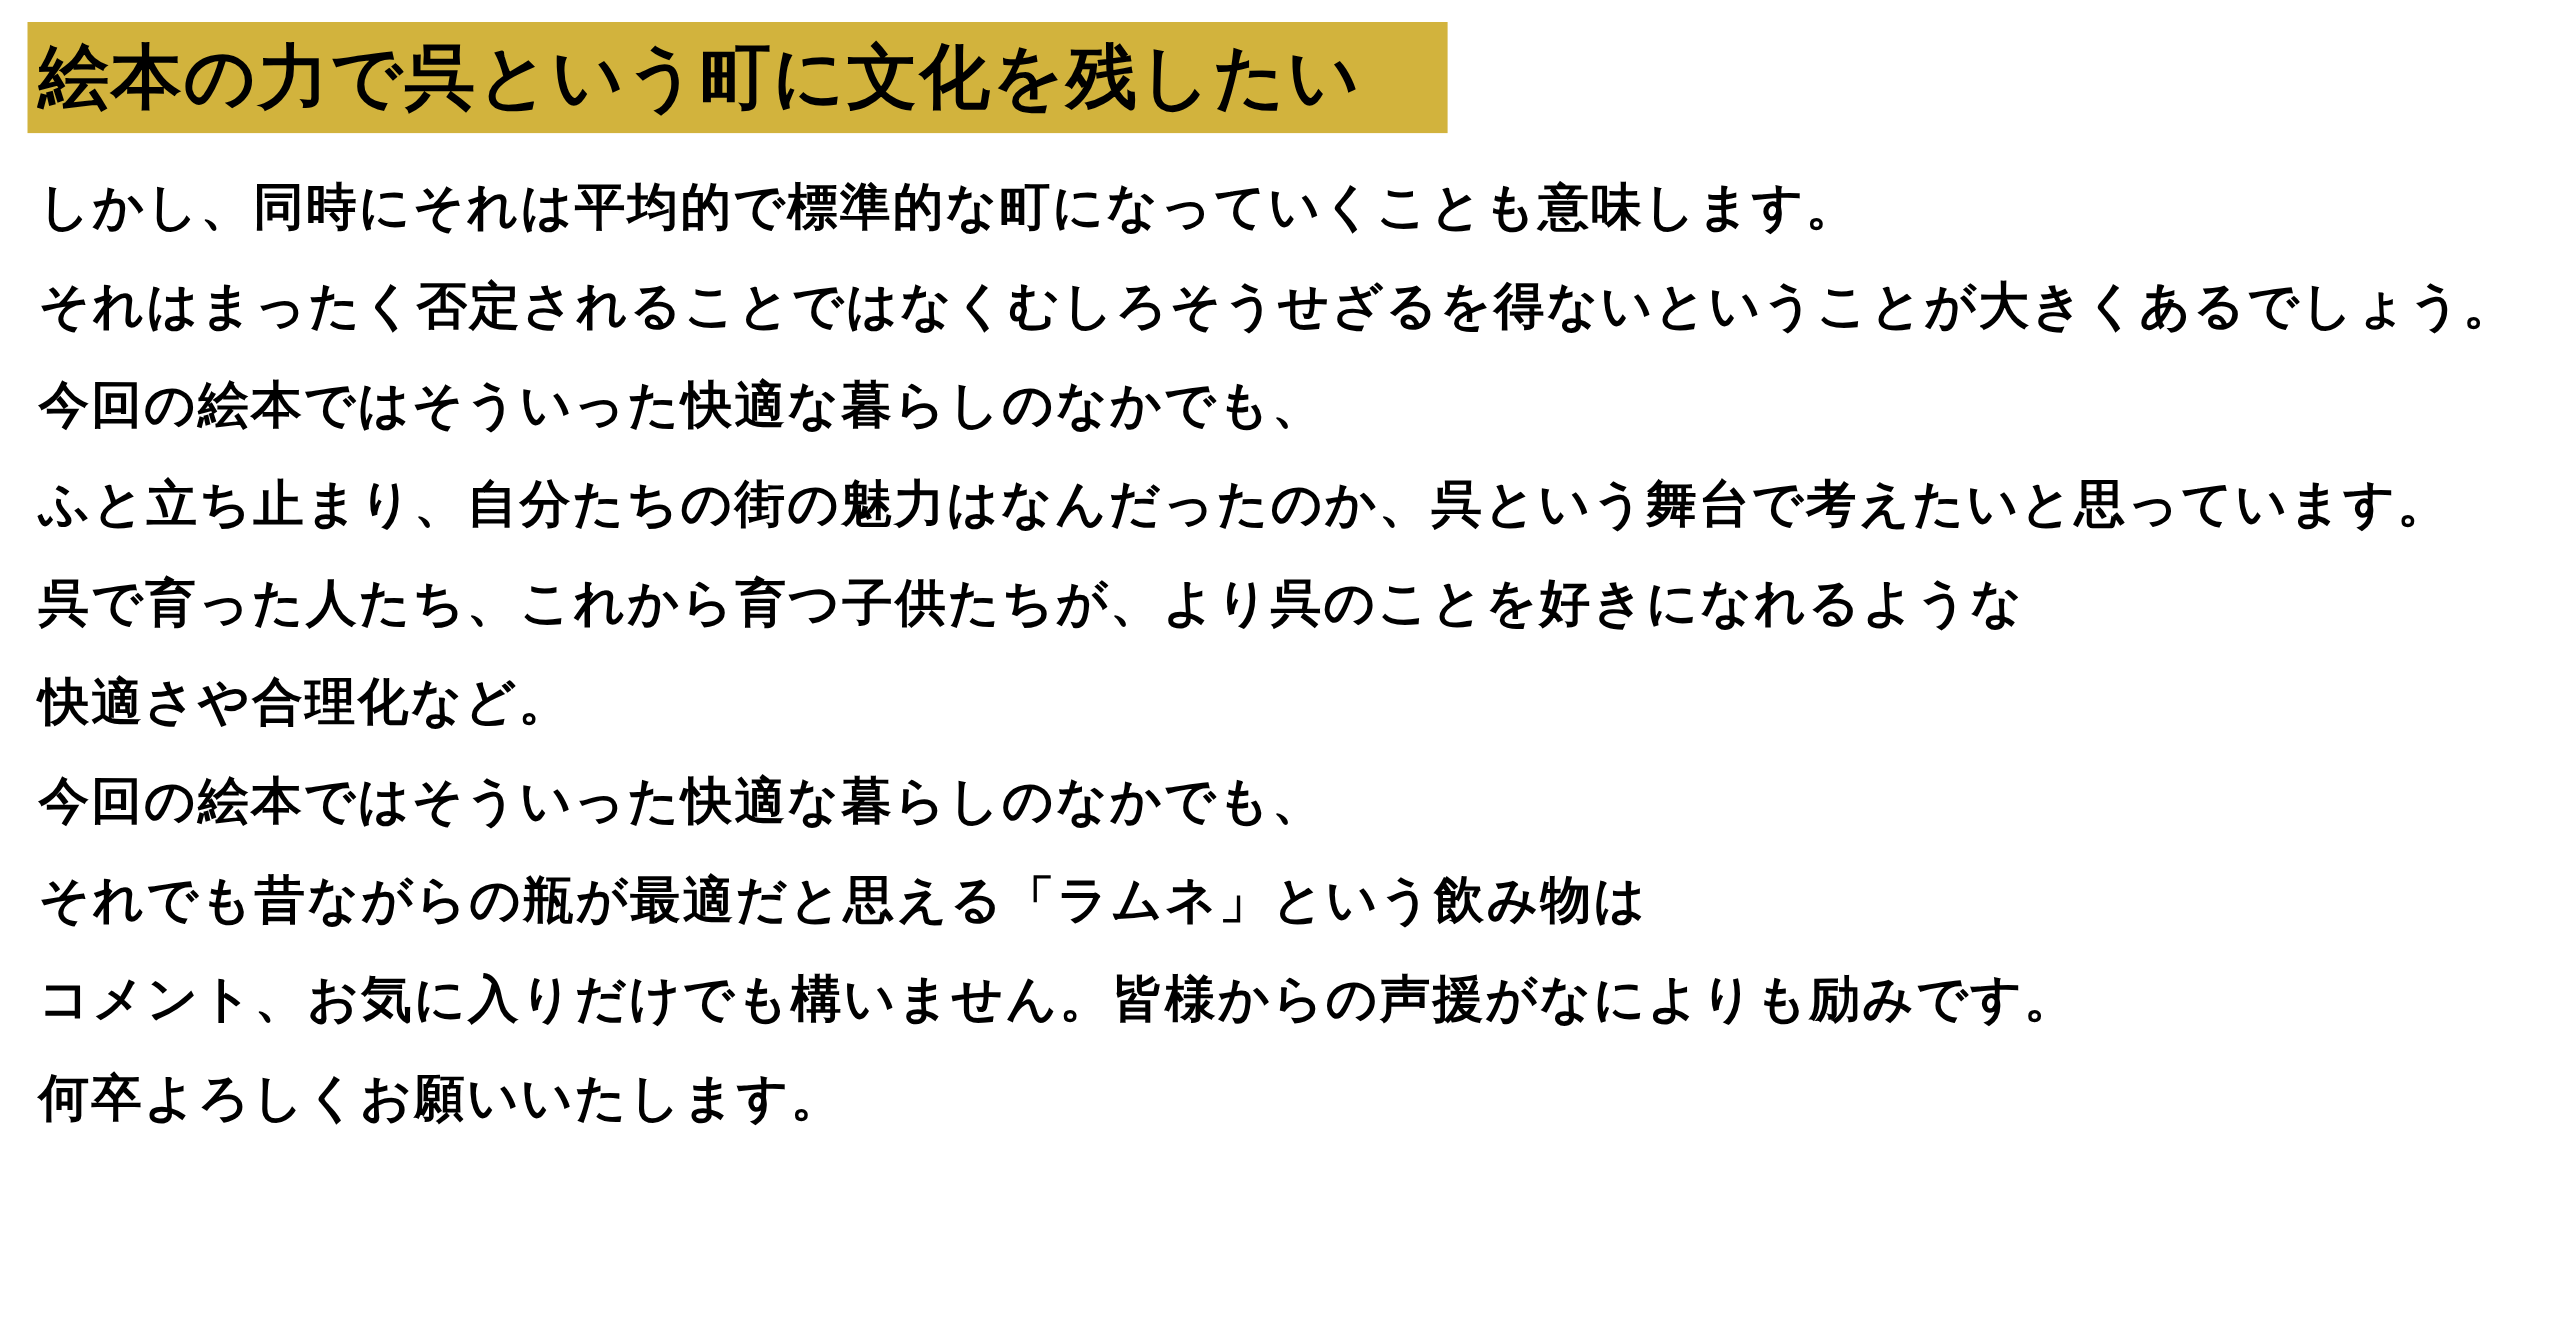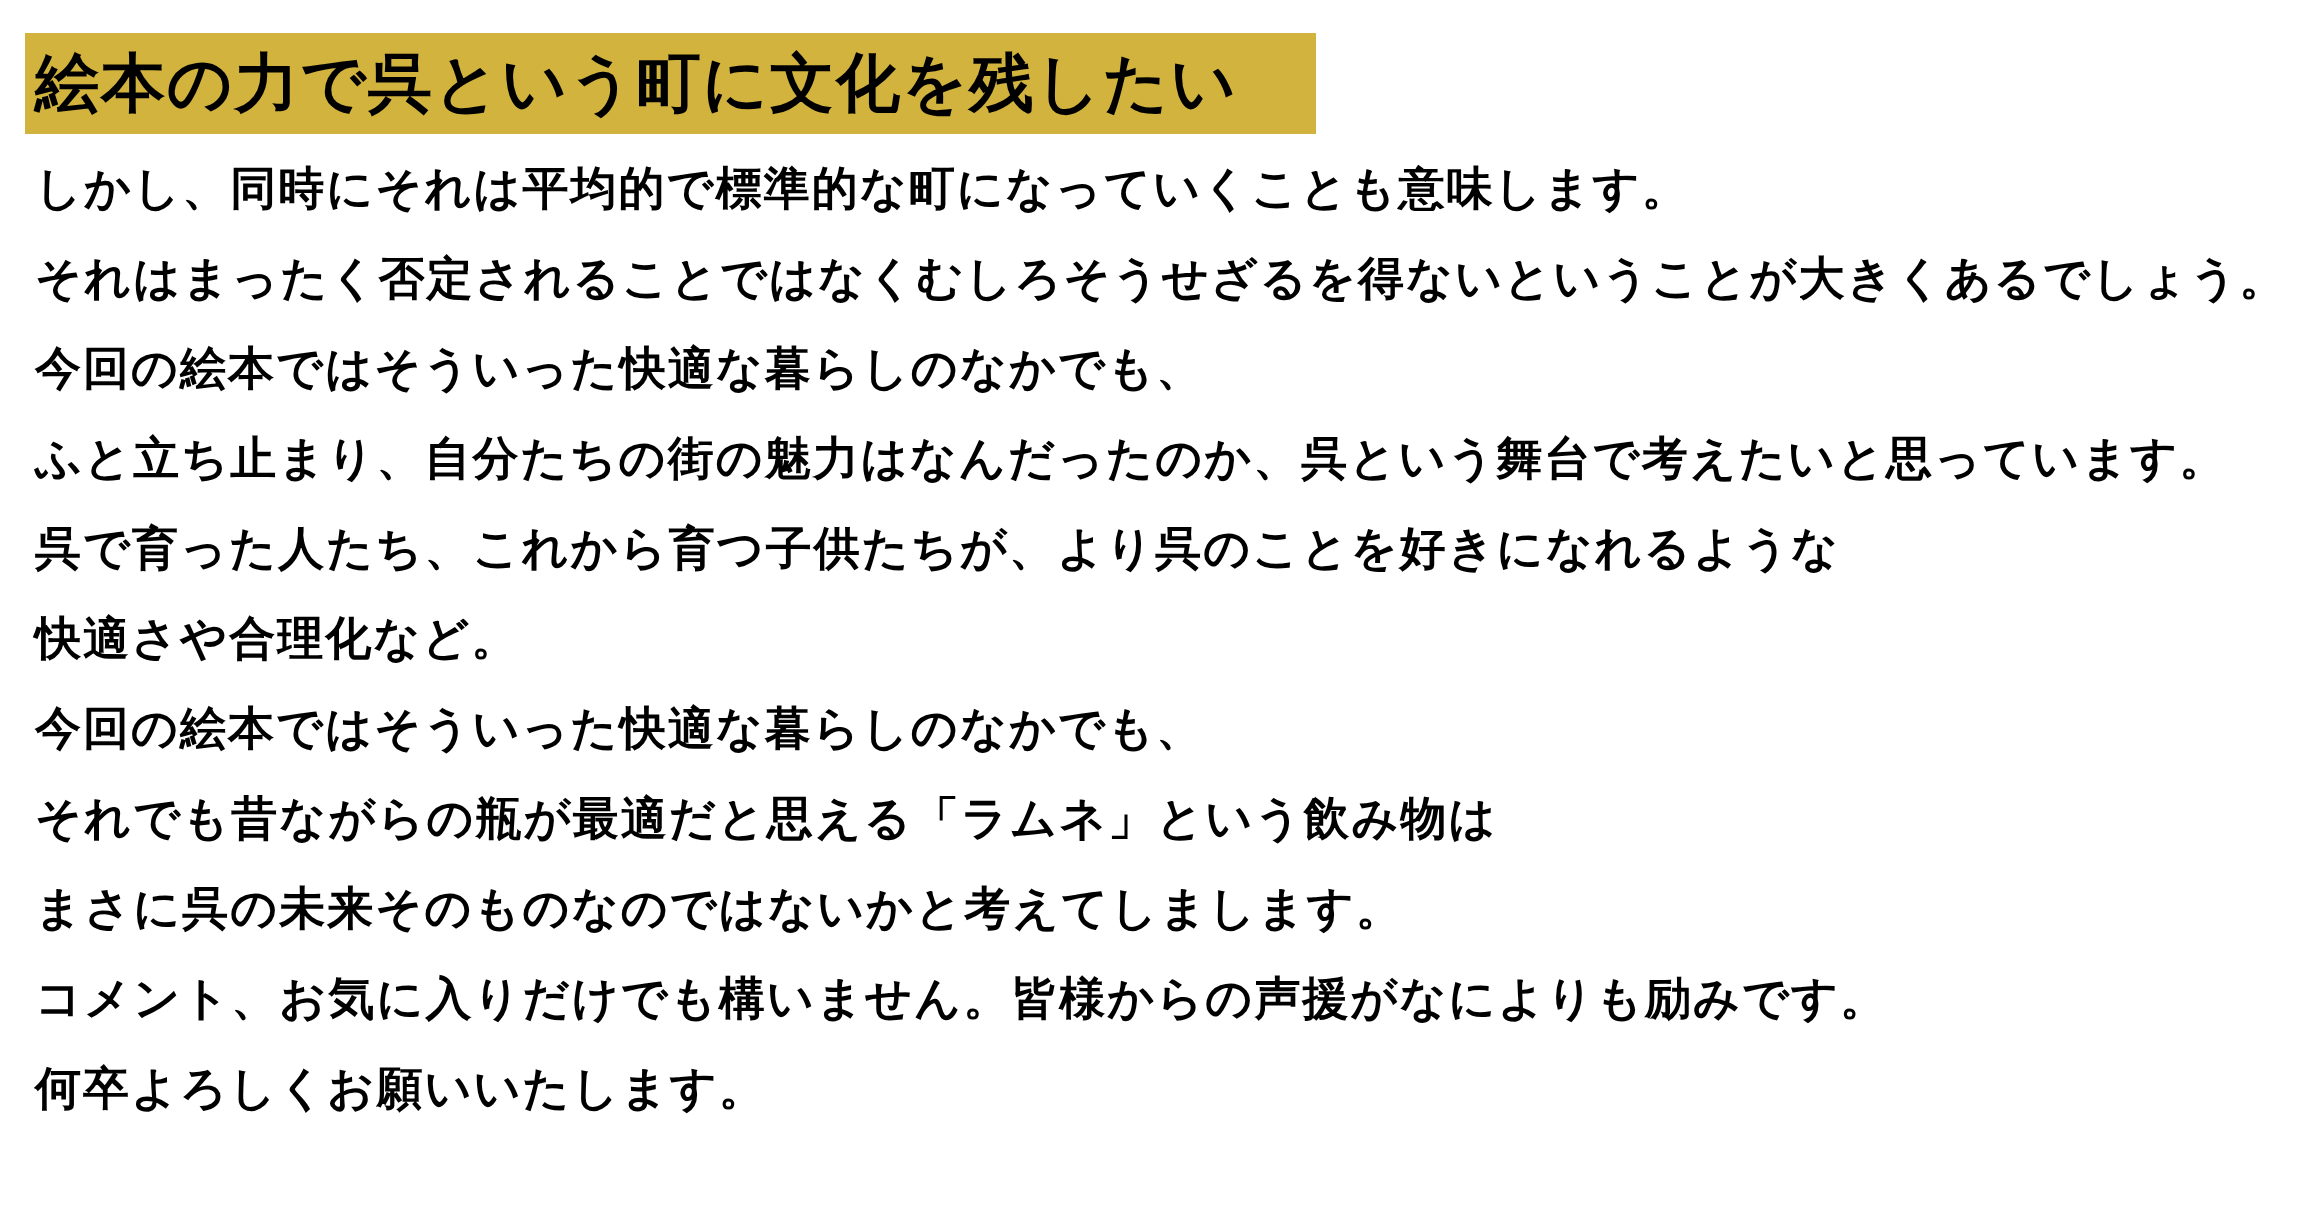--- a/index.html
+++ b/index.html
@@ -12,21 +12,21 @@
     width: 2318px;
     height: 1222px;
     background: #ffffff;
     overflow: hidden;
     font-family: "Liberation Sans", "DejaVu Sans", sans-serif;
     color: #000000;
   }
   .title-wrap {
     position: absolute;
     left: 25px;
-    top: 33px;
+    top: 20px;
   }
   .page-title {
     display: inline-block;
     background: #d2b33d;
     font-size: 64px;
     font-weight: 700;
     line-height: 101px;
     padding: 0 78px 0 10px;
     letter-spacing: 2px;
     color: #000000;
@@ -58,17 +58,16 @@
 
   <div class="body-text">
     <p class="line">しかし、同時にそれは平均的で標準的な町になっていくことも意味します。</p>
     <p class="line">それはまったく否定されることではなくむしろそうせざるを得ないということが大きくあるでしょう。</p>
     <p class="line">今回の絵本ではそういった快適な暮らしのなかでも、</p>
     <p class="line">ふと立ち止まり、自分たちの街の魅力はなんだったのか、呉という舞台で考えたいと思っています。</p>
     <p class="line">呉で育った人たち、これから育つ子供たちが、より呉のことを好きになれるような</p>
     <p class="line">快適さや合理化など。</p>
     <p class="line">今回の絵本ではそういった快適な暮らしのなかでも、</p>
     <p class="line">それでも昔ながらの瓶が最適だと思える「ラムネ」という飲み物は</p>
-    <p class="line">まさに呉の未来そのものなのではないかと考えてしまします。</p>
     <p class="line">コメント、お気に入りだけでも構いません。皆様からの声援がなによりも励みです。</p>
     <p class="line">何卒よろしくお願いいたします。</p>
   </div>
 </div>
 
 </body></html>

